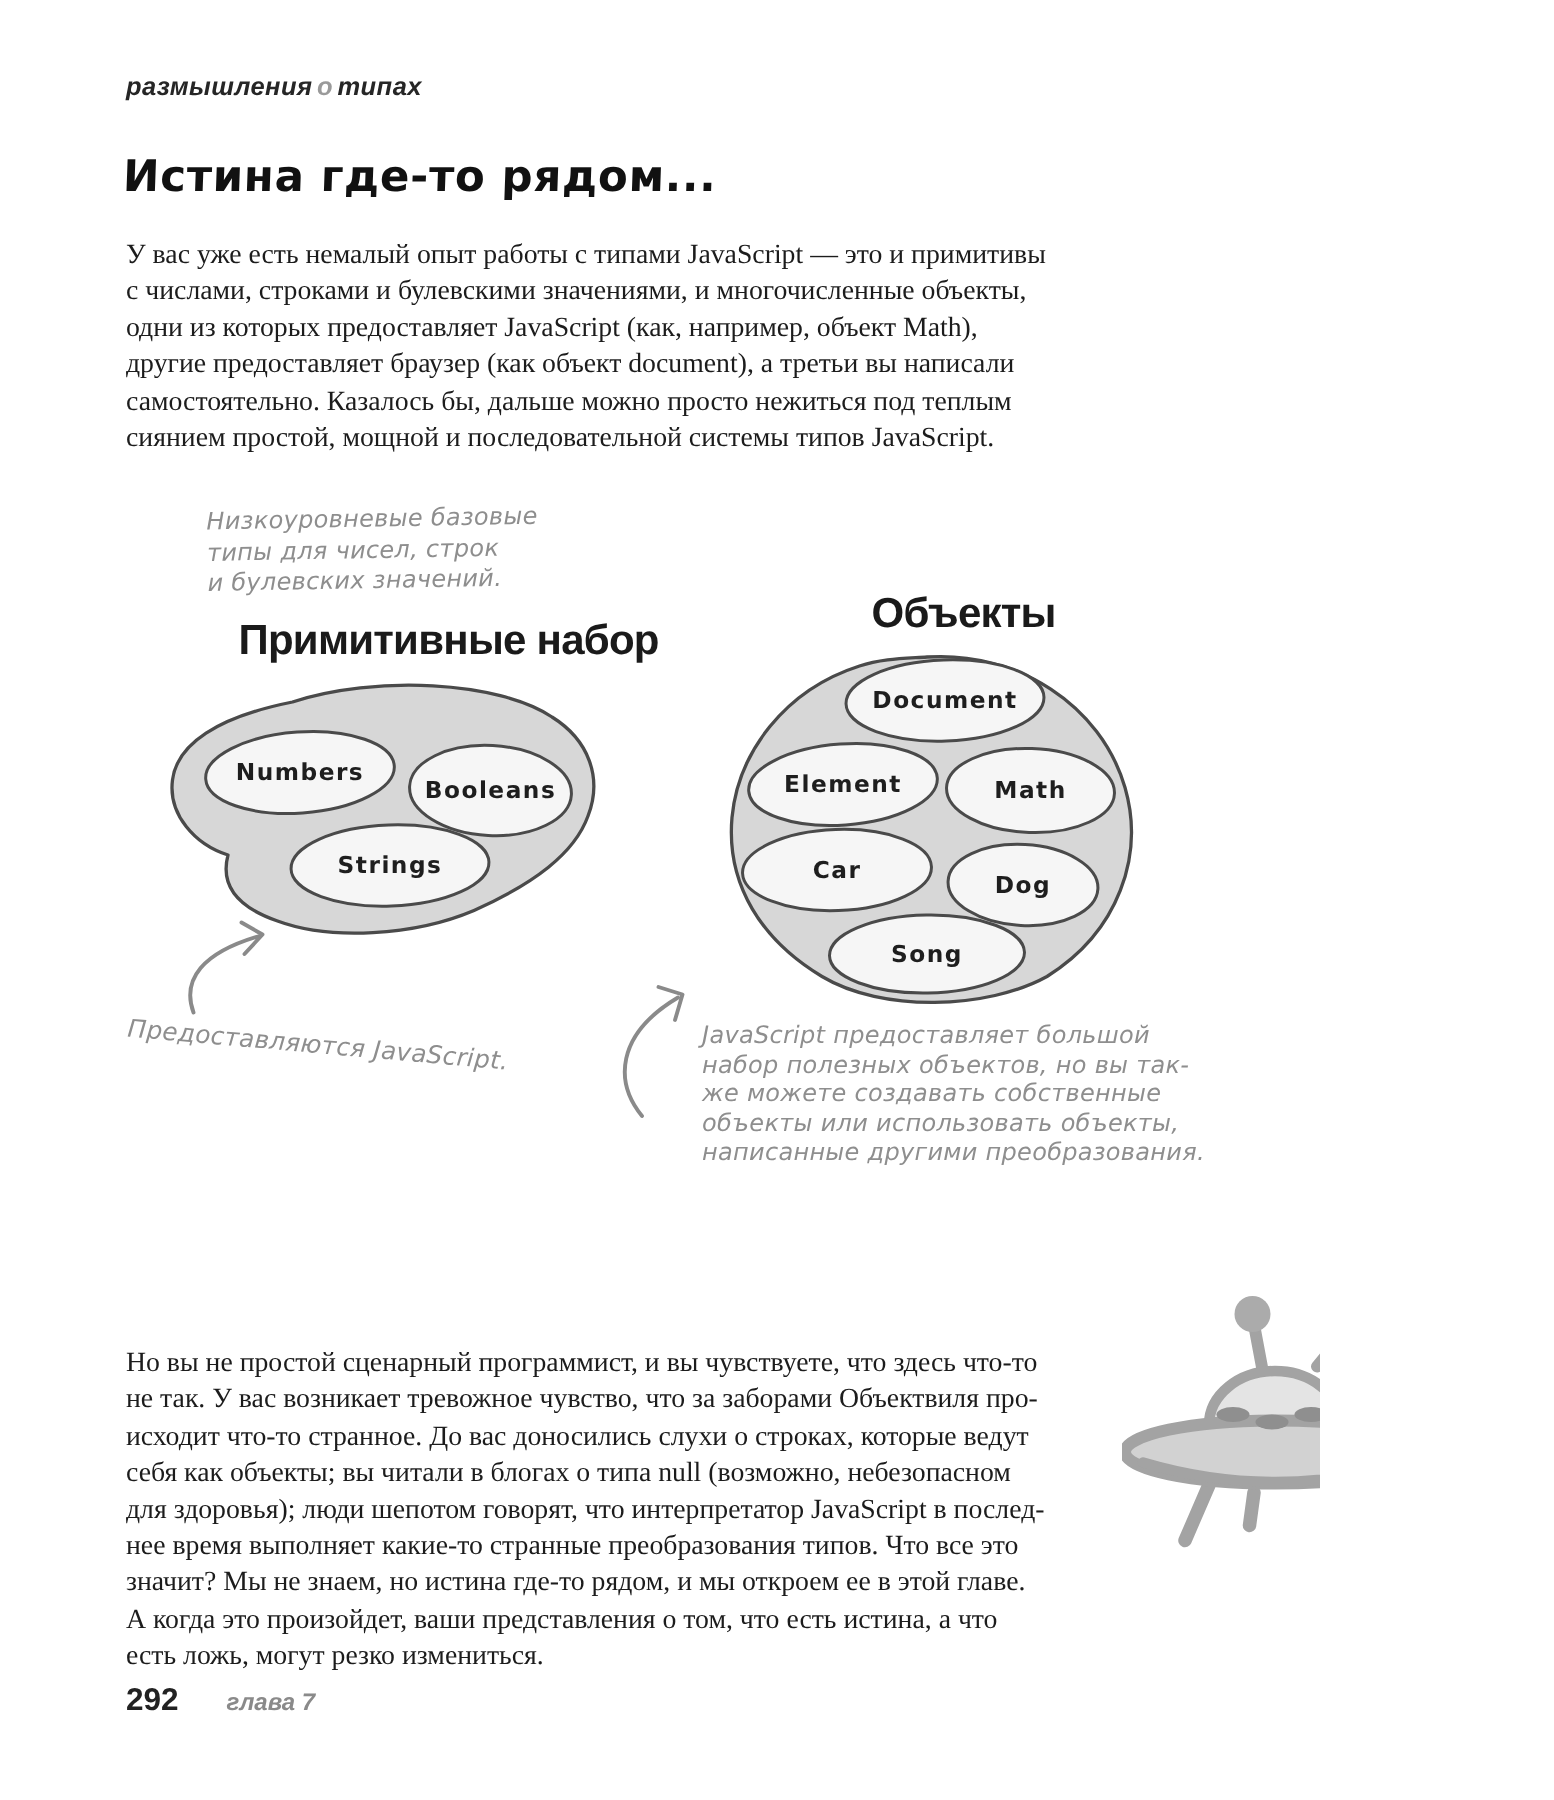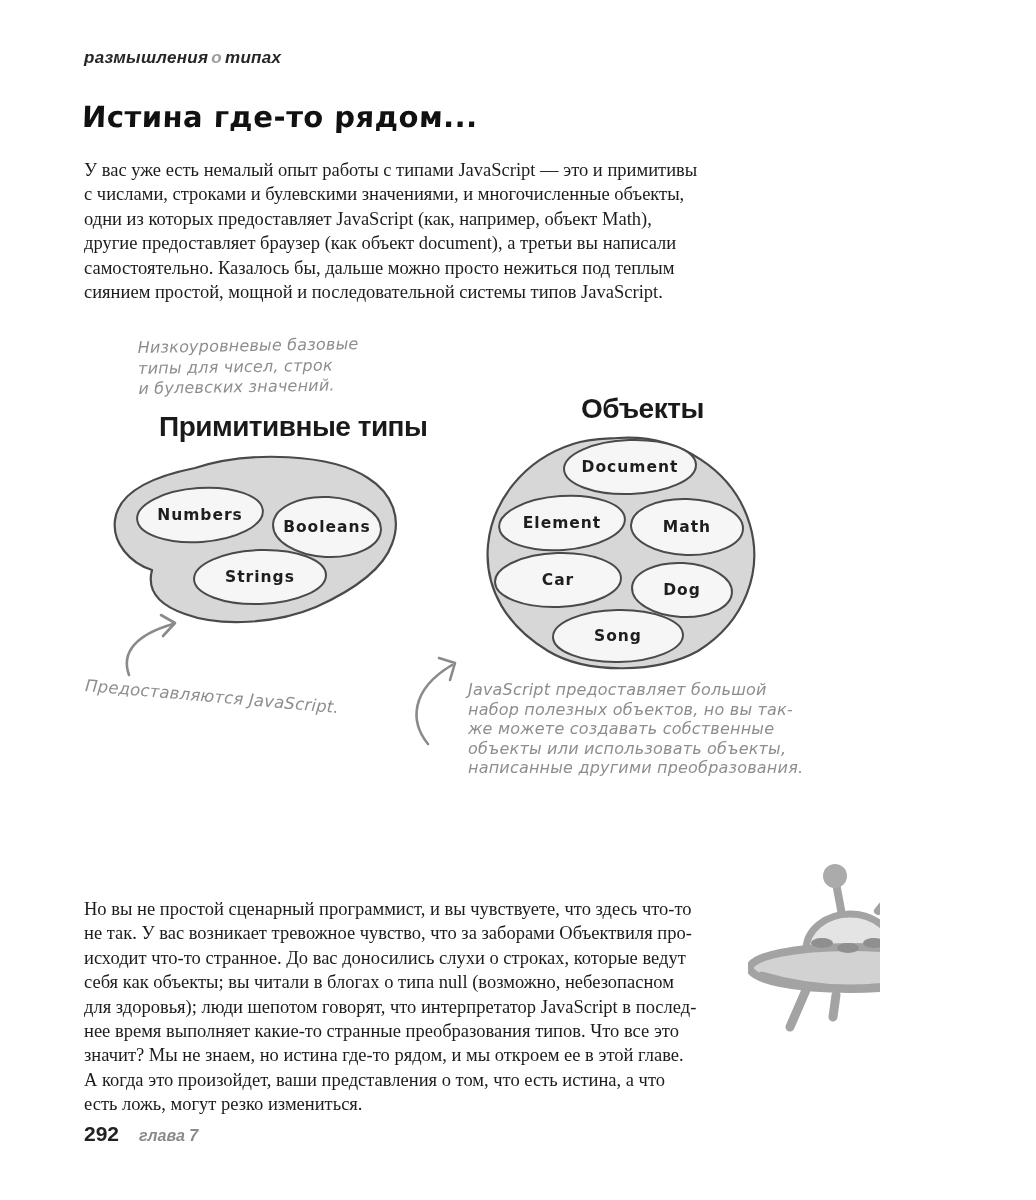--- a/index.html
+++ b/index.html
@@ -59,21 +59,21 @@
   .heading-left{left:159px;top:411px;}
   .heading-right{left:581px;top:393px;}
   .oval-label{
     font-family:"DejaVu Sans", sans-serif;
     font-weight:bold;font-size:15.5px;
     fill:#1e1e1e;letter-spacing:1px;
   }
   
   .footer{left:84px;top:1122px;font-family:"Liberation Sans", sans-serif;}
   .footer .pageno{font-weight:bold;font-size:21px;color:#222;text-align:right;}
-  .footer .chapter{font-weight:bold;font-style:italic;font-size:16px;color:#8a8a8a;margin-left:20px;}
+  .footer .chapter{font-weight:bold;font-style:italic;font-size:16px;color:#8a8a8a;margin-left:32px;}
 </style>
 </head>
 <body>
 
 <div class="page">
 
   <div class="abs running-header">
     <span>размышления</span><span class="dim">о</span><span>типах</span>
   </div>
 
@@ -83,21 +83,21 @@
 с числами, строками и булевскими значениями, и многочисленные объекты,
 одни из которых предоставляет JavaScript (как, например, объект Math),
 другие предоставляет браузер (как объект document), а третьи вы написали
 самостоятельно. Казалось бы, дальше можно просто нежиться под теплым
 сиянием простой, мощной и последовательной системы типов JavaScript.</div>
 
   <div class="abs handnote note-left">Низкоуровневые базовые
 типы для чисел, строк
 и булевских значений.</div>
 
-  <div class="abs diagram-heading heading-left">Примитивные типы</div>
+  <div class="abs diagram-heading heading-left">Примитивные набор</div>
   <div class="abs diagram-heading heading-right">Объекты</div>
 
   <svg class="abs" style="left:100px;top:448px;" width="310" height="185" viewBox="0 0 310 185">
     <path d="M 95 20 C 150 2, 232 6, 268 30 C 292 45, 302 70, 292 96
              C 283 121, 256 141, 216 159 C 176 176, 120 179, 85 166
              C 56 156, 47 141, 52 122 C 30 115, 12 95, 15 72
              C 18 48, 45 30, 95 20 Z" fill="#d7d7d7" stroke="#4a4a4a" stroke-width="2.2" stroke-linejoin="round"></path>
     <ellipse cx="100" cy="67" rx="63" ry="27" transform="rotate(-4 100 67)" fill="#f6f6f6" stroke="#4a4a4a" stroke-width="2"></ellipse>
     <ellipse cx="227" cy="79" rx="54" ry="30" transform="rotate(3 227 79)" fill="#f6f6f6" stroke="#4a4a4a" stroke-width="2"></ellipse>
     <ellipse cx="160" cy="129" rx="66" ry="27" transform="rotate(-2 160 129)" fill="#f6f6f6" stroke="#4a4a4a" stroke-width="2"></ellipse>

